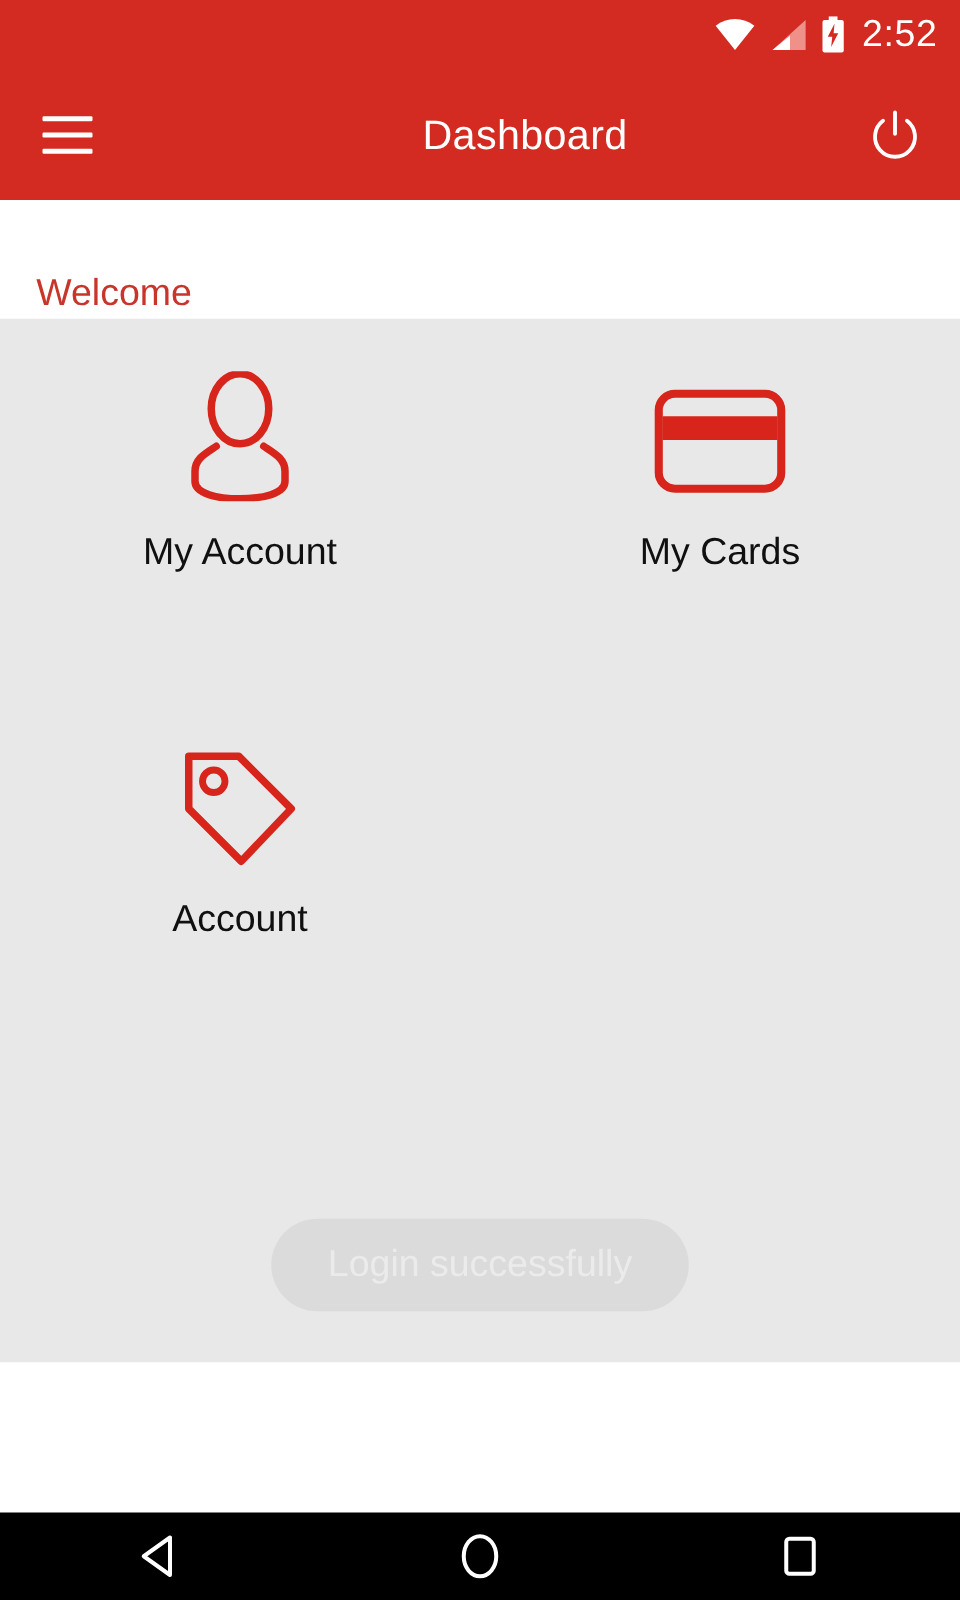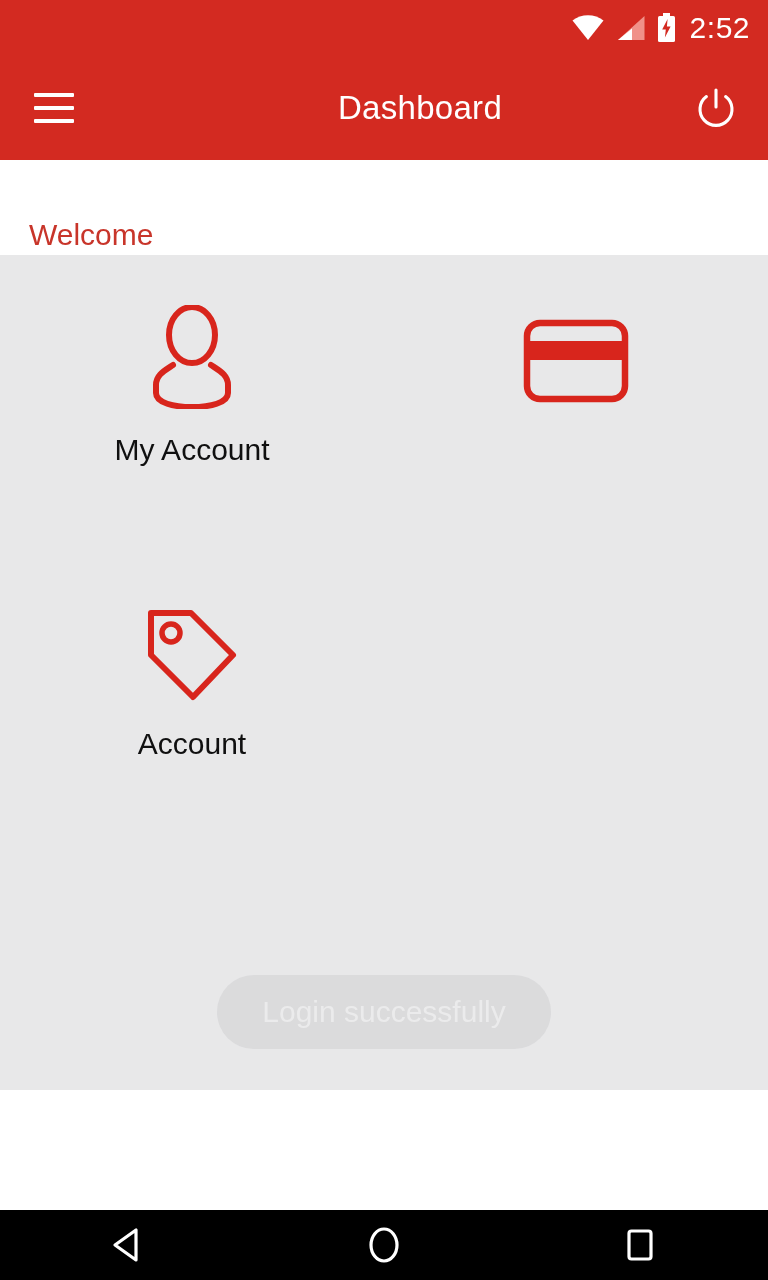--- a/index.html
+++ b/index.html
@@ -58,21 +58,21 @@
   .welcome-text { color:#C8352A; font-size:30px; }
   .welcome-date { color:#C8352A; font-size:30px; }
 
   
   .content {
     position:absolute; top:255px; left:0; width:768px; height:835px;
     background:#E8E8E9;
   }
   .grid {
     position:absolute; top:0; left:0; width:768px;
-    padding-top:36px;
+    padding-top:28px;
   }
   .grid-row { display:flex; width:768px; }
   .tile {
     width:384px;
     display:flex; flex-direction:column; align-items:center;
     cursor:pointer;
   }
   .tile-icon {
     height:118px; display:flex; align-items:flex-end; justify-content:center;
   }
@@ -171,20 +171,21 @@
           <div class="tile-label">My Account</div>
         </div>
 
         <div class="tile">
           <div class="tile-icon">
             <svg width="106" height="84" viewBox="0 0 106 84" style="margin-bottom:6px;">
               <rect x="4" y="4" width="98" height="76" rx="13" fill="none" stroke="#D8251C" stroke-width="6.5"></rect>
               <rect x="7" y="22" width="92" height="19" fill="#D8251C"></rect>
             </svg>
           </div>
+          <div class="tile-label">My Cards</div>
         </div>
       </div>
 
       <div class="row-gap-1"></div>
 
       <div class="grid-row">
 
         <div class="tile">
           <div class="tile-icon">
             <svg width="94" height="96" viewBox="0 0 94 96">

